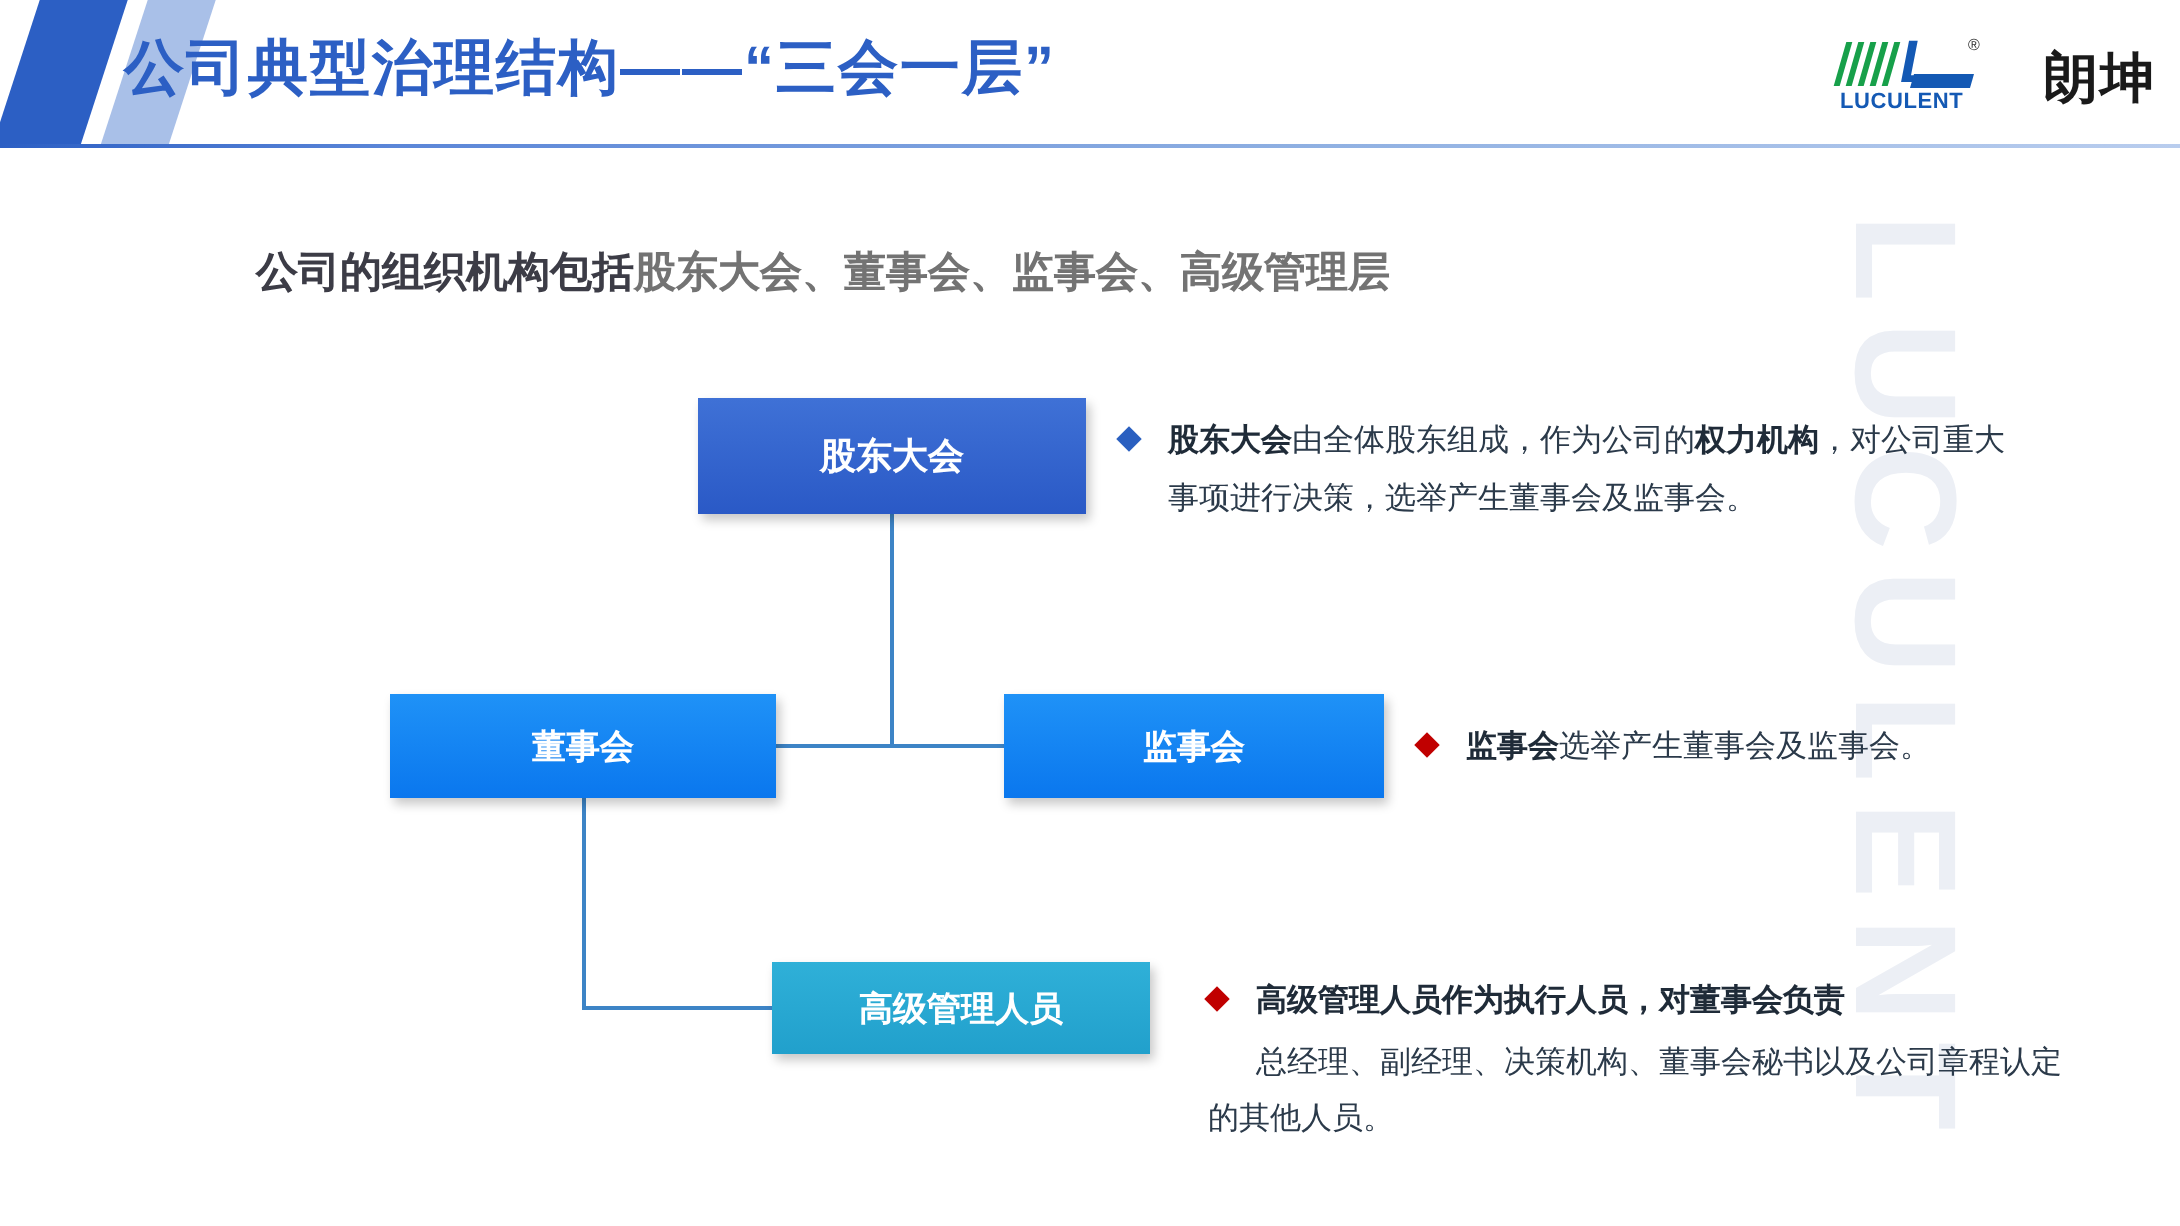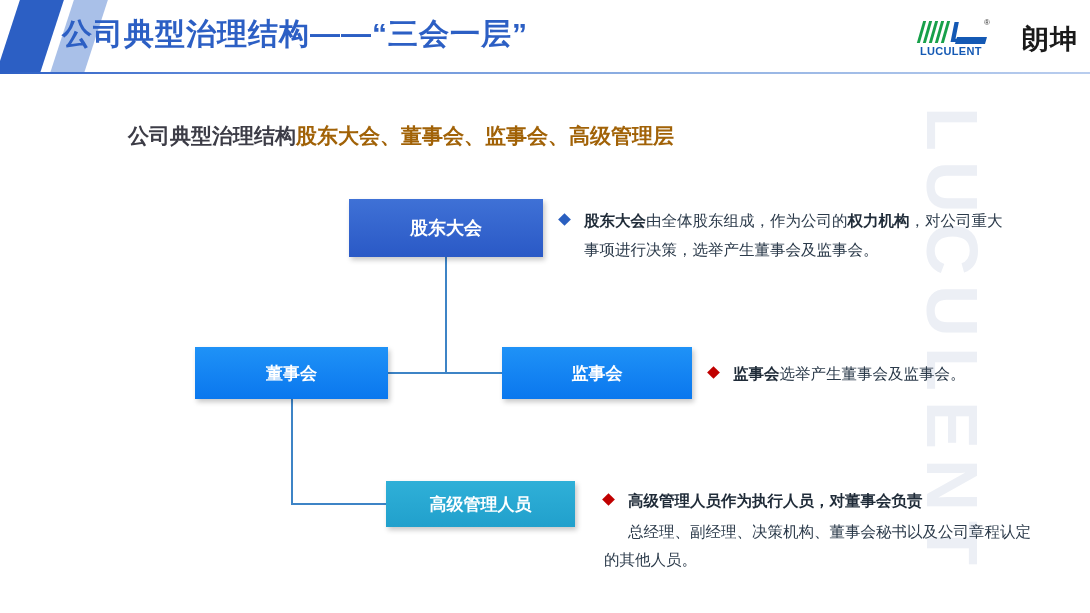--- a/index.html
+++ b/index.html
@@ -143,21 +143,21 @@
 
   
   .subtitle {
     position: absolute;
     left: 128px; top: 122px;
     font-size: 21px;
     font-weight: bold;
     color: #3c3c46;
     white-space: nowrap;
   }
-  .subtitle .hl { color: #a16207; }
+  .subtitle .hl { color: #737373; }
 
   
   .conn { position: absolute; background: #3d84c6; }
 
   
   .node {
     position: absolute;
     display: flex;
     align-items: center;
     justify-content: center;
@@ -253,21 +253,21 @@
       <div class="logo-bar"></div>
       <div class="logo-reg">®</div>
       <div class="logo-word">LUCULENT</div>
     </div>
     <div class="logo-cn">朗坤</div>
   </div>
 
   <div class="watermark">LUCULENT</div>
 
   <div class="subtitle">
-    <span>公司典型治理结构</span><span class="hl">股东大会、董事会、监事会、高级管理层</span>
+    <span>公司的组织机构包括</span><span class="hl">股东大会、董事会、监事会、高级管理层</span>
   </div>
 
   <div class="conn" style="left:445px; top:257px; width:2px; height:117px;"></div>
   <div class="conn" style="left:388px; top:372px; width:114px; height:2px;"></div>
   <div class="conn" style="left:291px; top:399px; width:2px; height:105px;"></div>
   <div class="conn" style="left:291px; top:503px; width:96px; height:2px;"></div>
 
   <div class="node node-top">股东大会</div>
   <div class="node node-board">董事会</div>
   <div class="node node-super">监事会</div>

